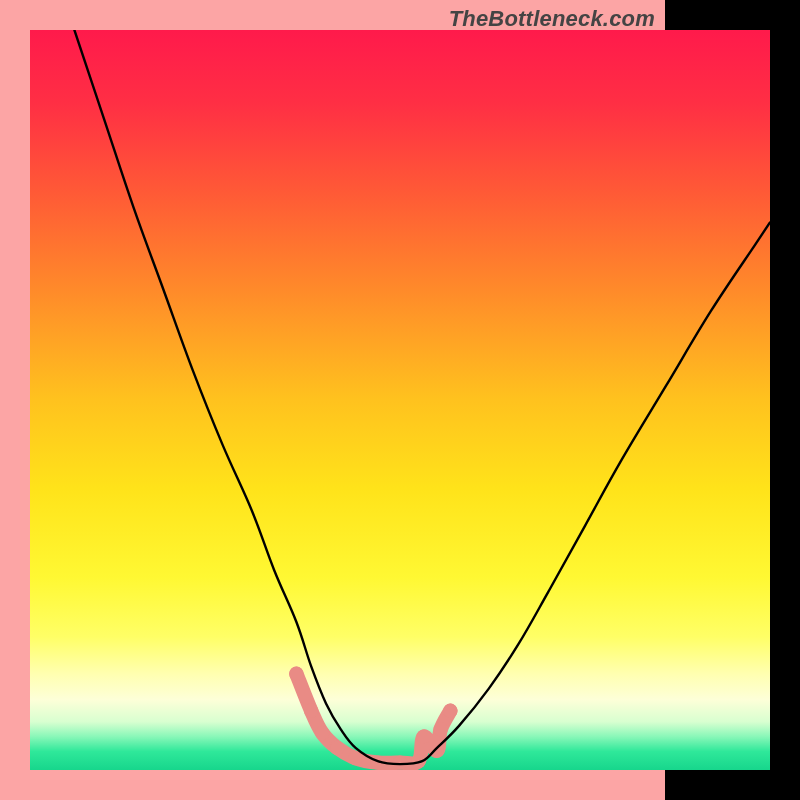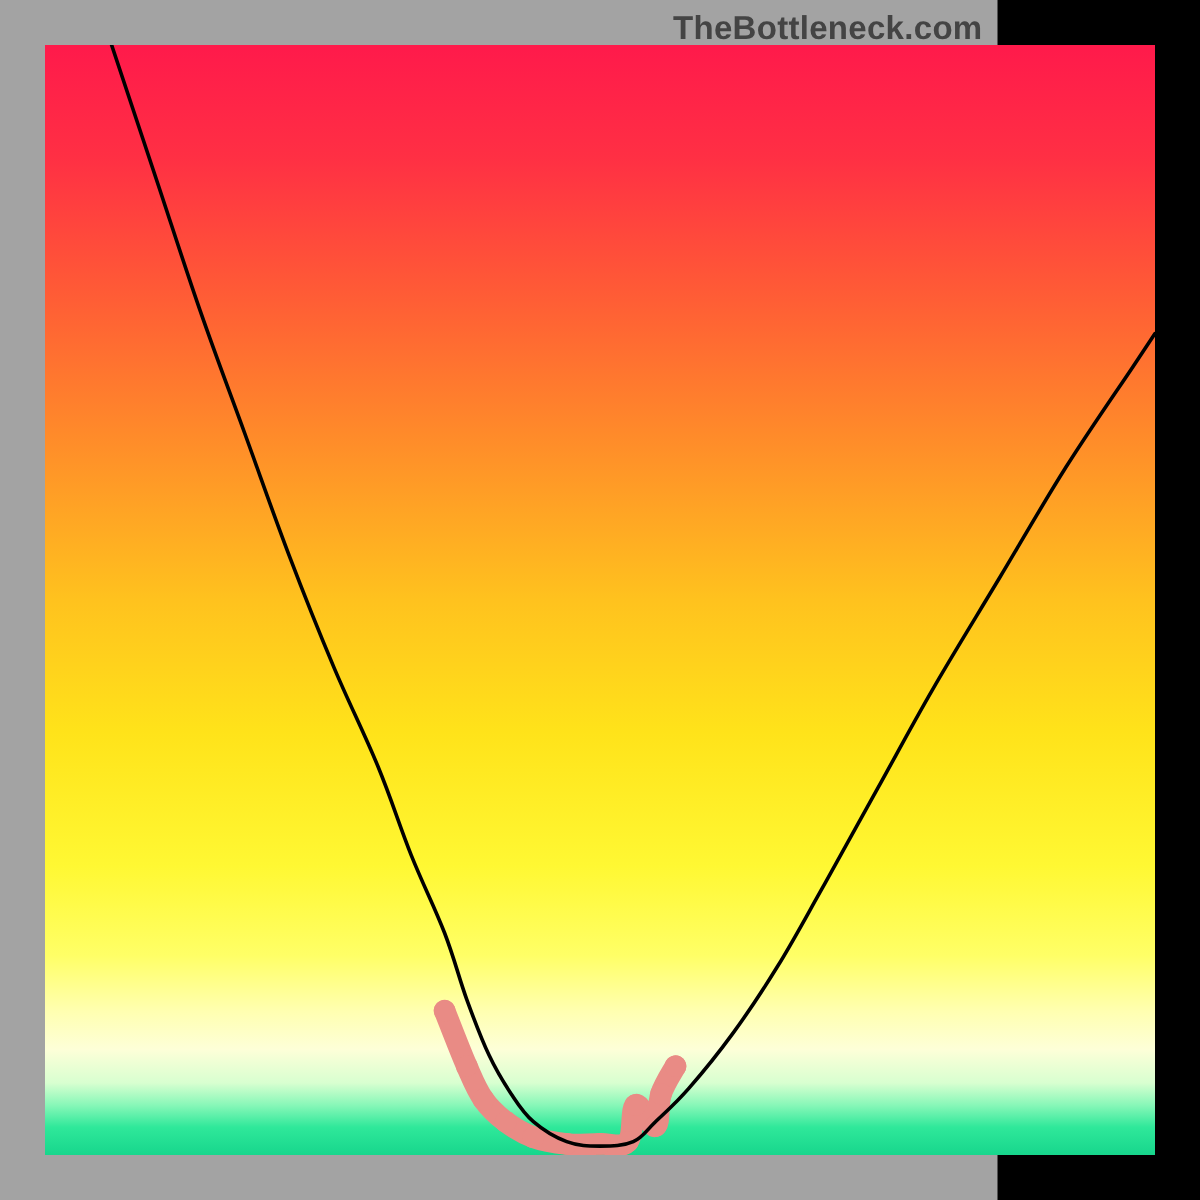--- a/index.html
+++ b/index.html
@@ -10,21 +10,22 @@
     background: #000;
     overflow: hidden;
     font-family: Arial, Helvetica, sans-serif;
   }
   .frame {
     position: absolute;
     left: 0;
     top: 0;
     width: 665px;
     height: 800px;
-    background: #a3a3a3;
+    background: #fca5a5;
+    font-style: italic;
   }
   .plot-area {
     position: absolute;
     left: 30px;
     top: 30px;
     width: 740px;
     height: 740px;
     overflow: hidden;
   }
   .gradient-bg {

